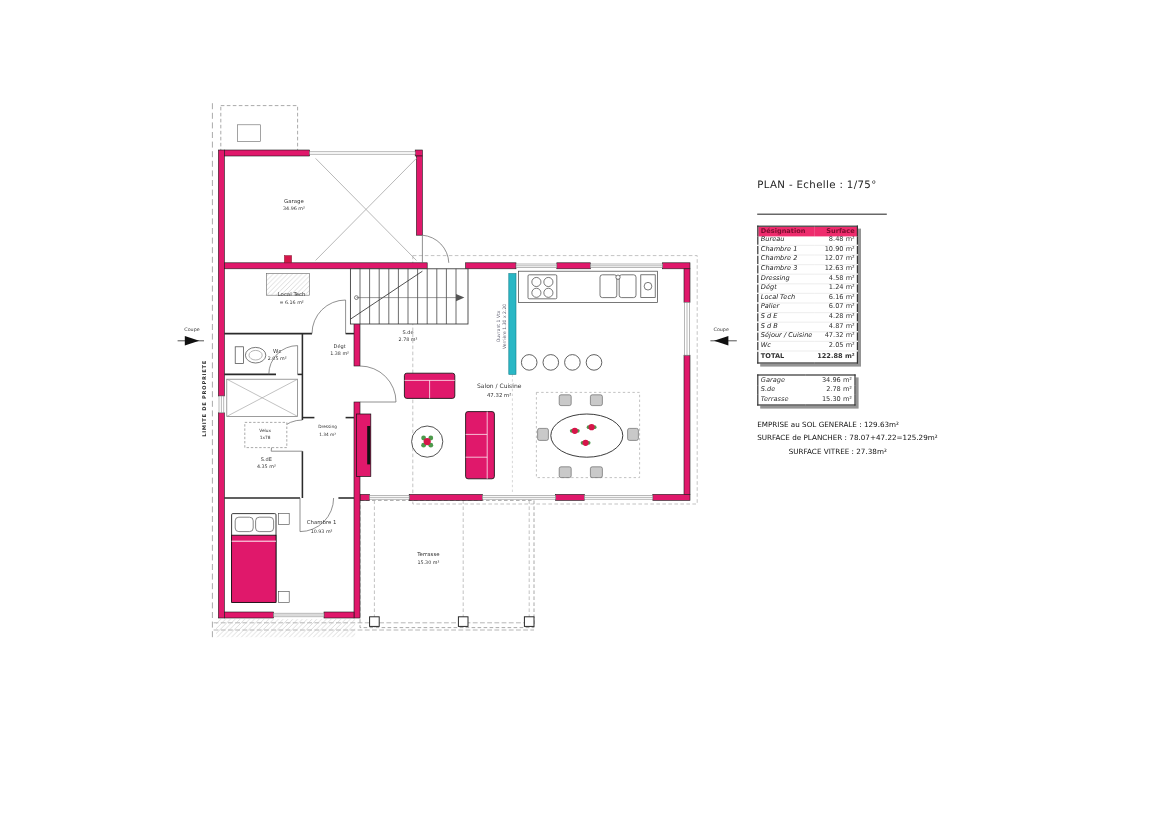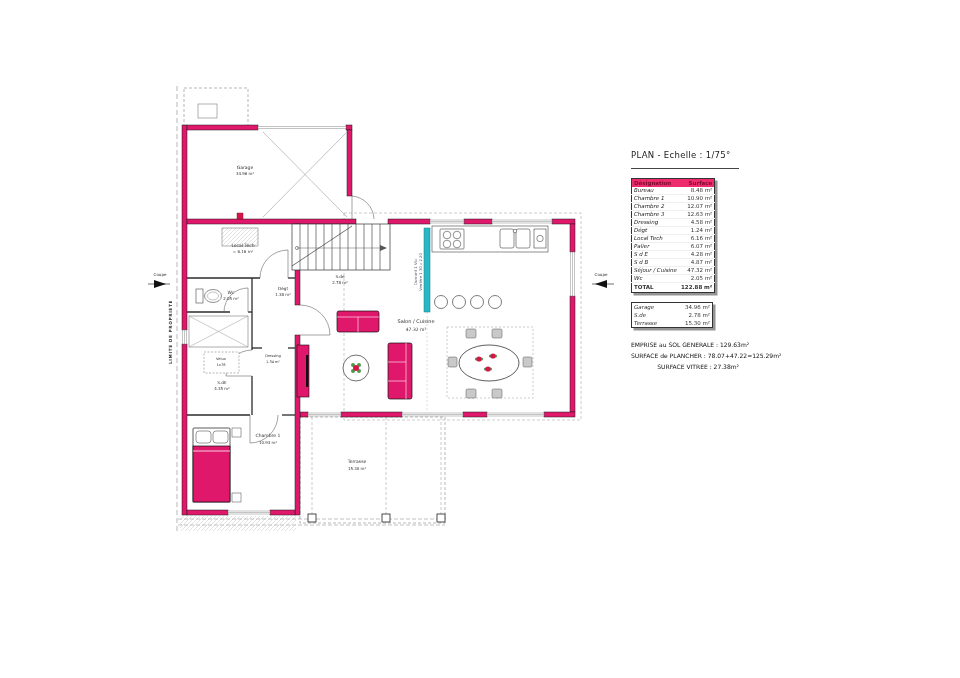--- a/index.html
+++ b/index.html
@@ -3,21 +3,21 @@
 <meta charset="utf-8">
 <style>
   html,body{margin:0;padding:0;background:#fff;}
   #app{position:relative;width:960px;height:678px;background:#fff;overflow:hidden;
        font-family:"DejaVu Sans",sans-serif;}
   #plan-svg{position:absolute;left:0;top:0;}
 
   
   .legend{position:absolute;left:631px;top:150px;width:108px;}
   .legend-title{font-size:8.5px;color:#222;letter-spacing:.3px;
-                border-bottom:1px solid #444;padding-bottom:8px;margin-bottom:9px;
+                border-bottom:1px solid #444;padding-bottom:18px;margin-bottom:9px;
                 font-family:"DejaVu Sans",sans-serif;}
   table.surf{border-collapse:collapse;width:82px;background:#fff;
              border:1px solid #333;box-shadow:2.5px 2.5px 0 rgba(60,60,60,.55);}
   table.surf td,table.surf th{font-size:5.5px;line-height:7px;padding:0 2px;white-space:nowrap;}
   table.surf th{background:#ee2c6d;color:#7a0c2e;text-align:left;font-weight:bold;height:8px;}
   table.surf th.num, table.surf td.num{text-align:right;}
   table.surf td.name{font-style:italic;color:#222;}
   table.surf td{border-bottom:.5px solid #f0f0f0;color:#333;}
   table.surf tr.total td{border-top:1px solid #000;border-bottom:none;font-weight:bold;
                          font-style:normal;height:9px;}

